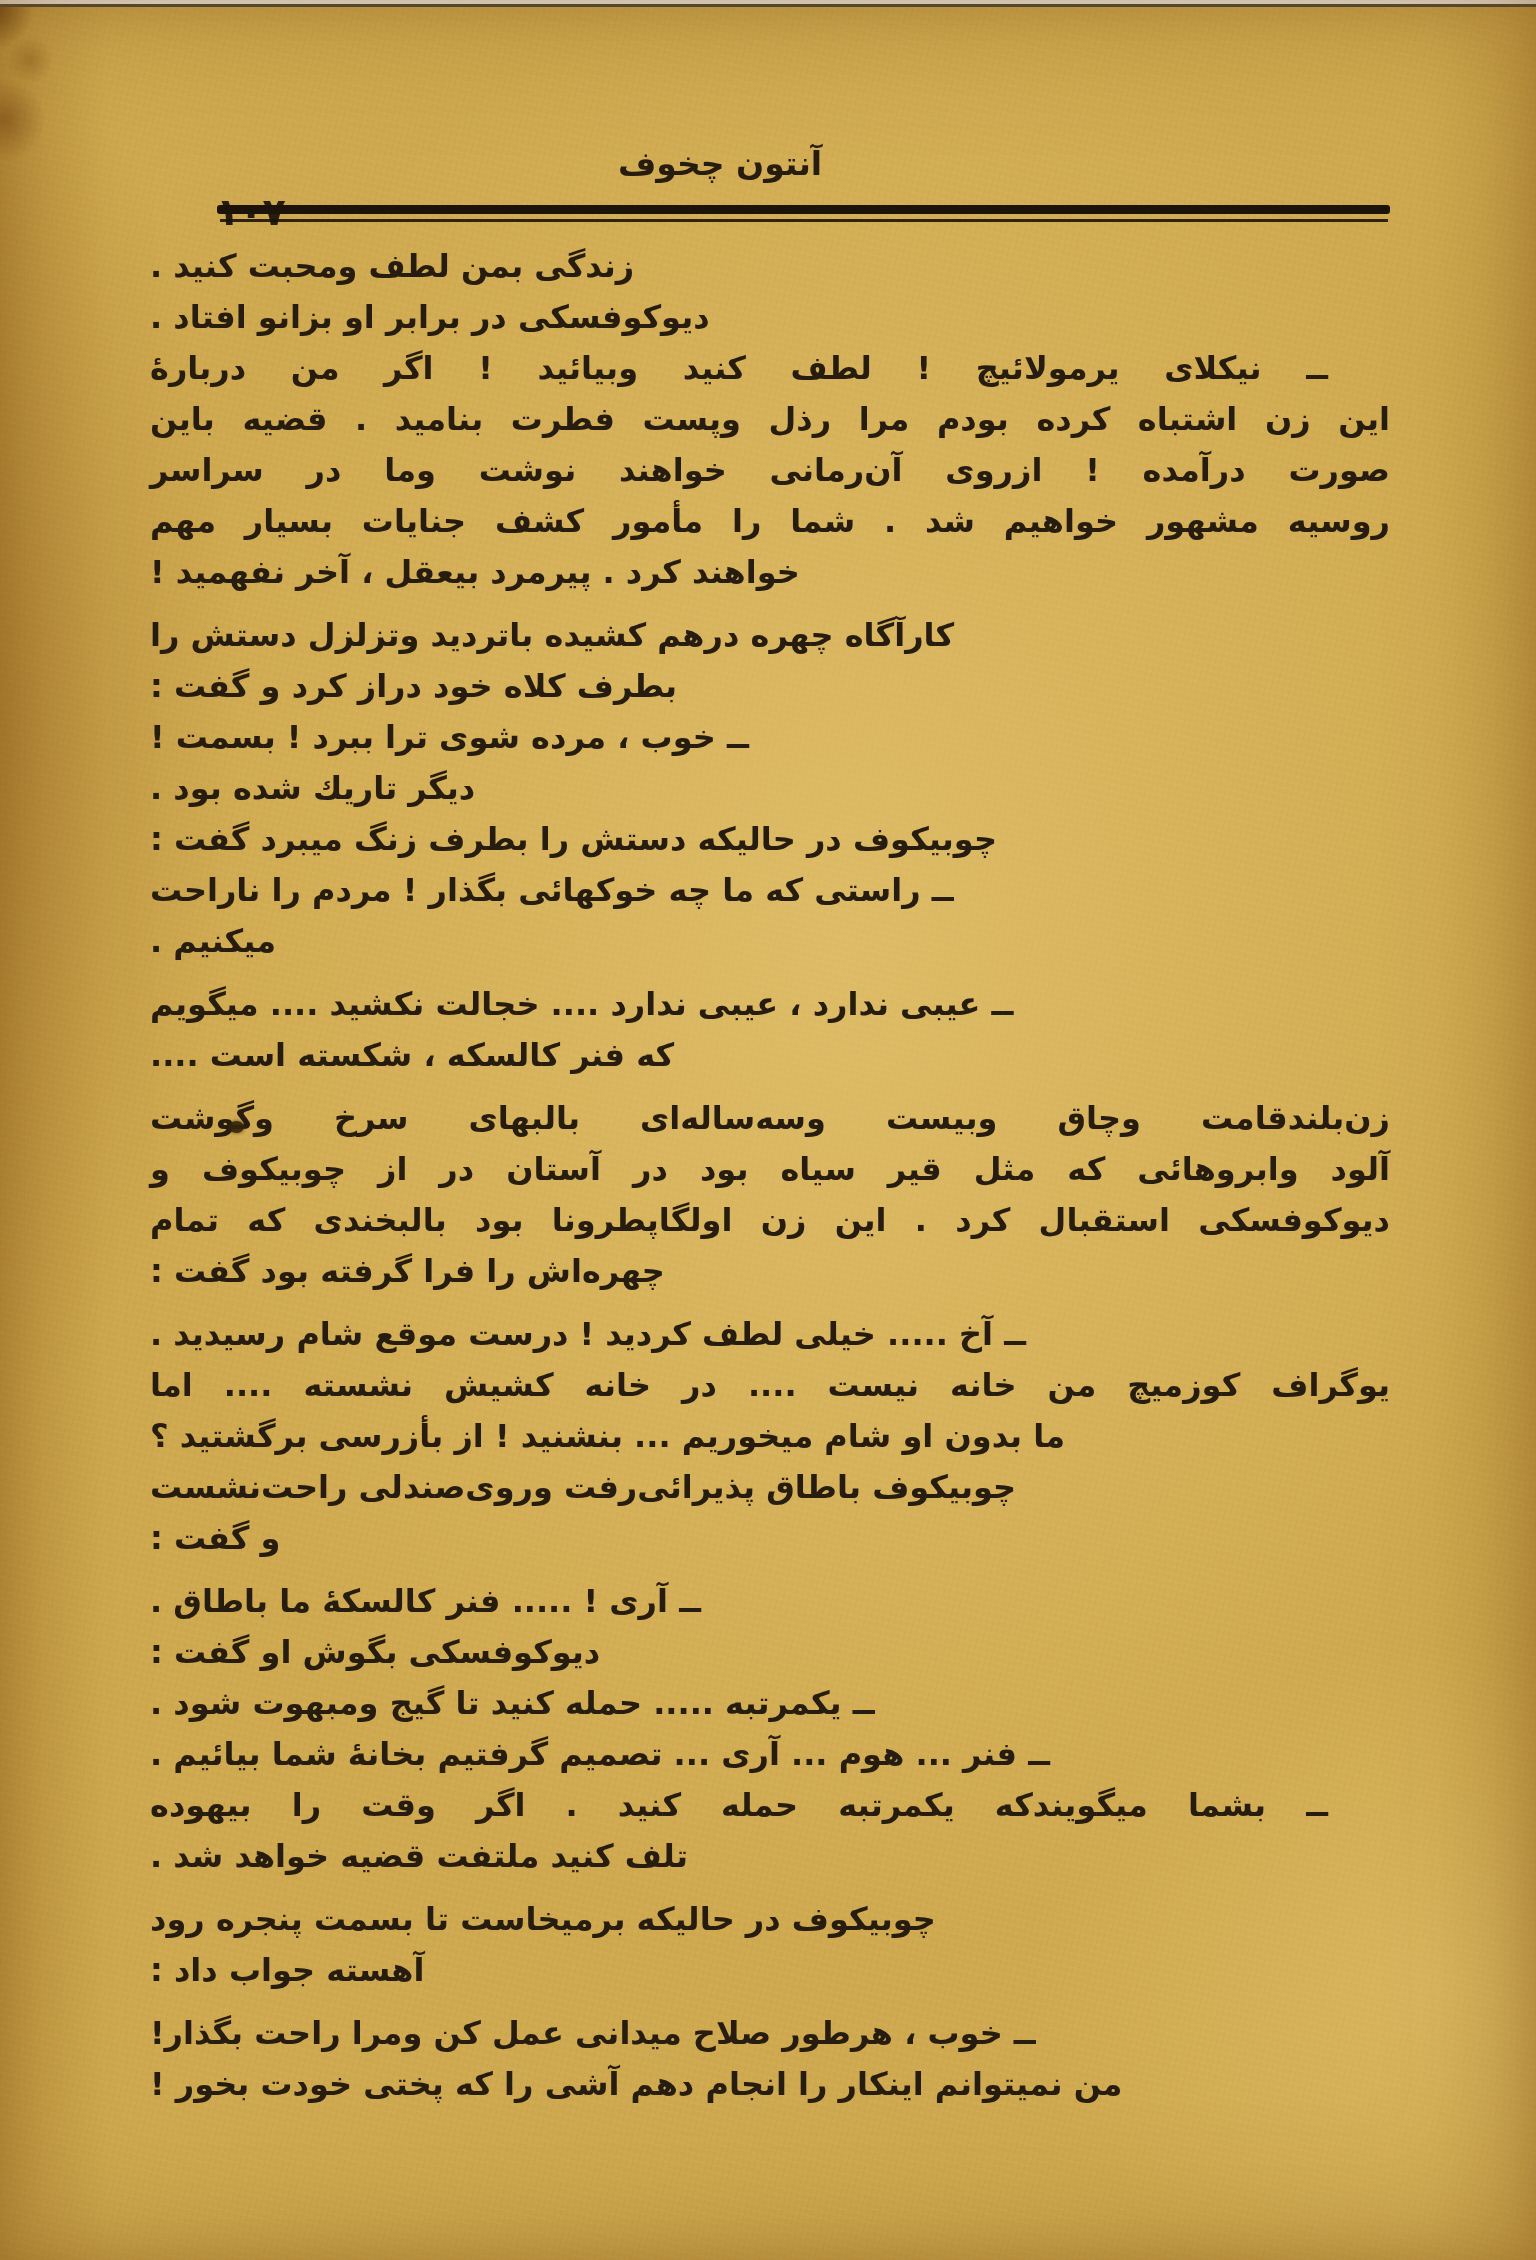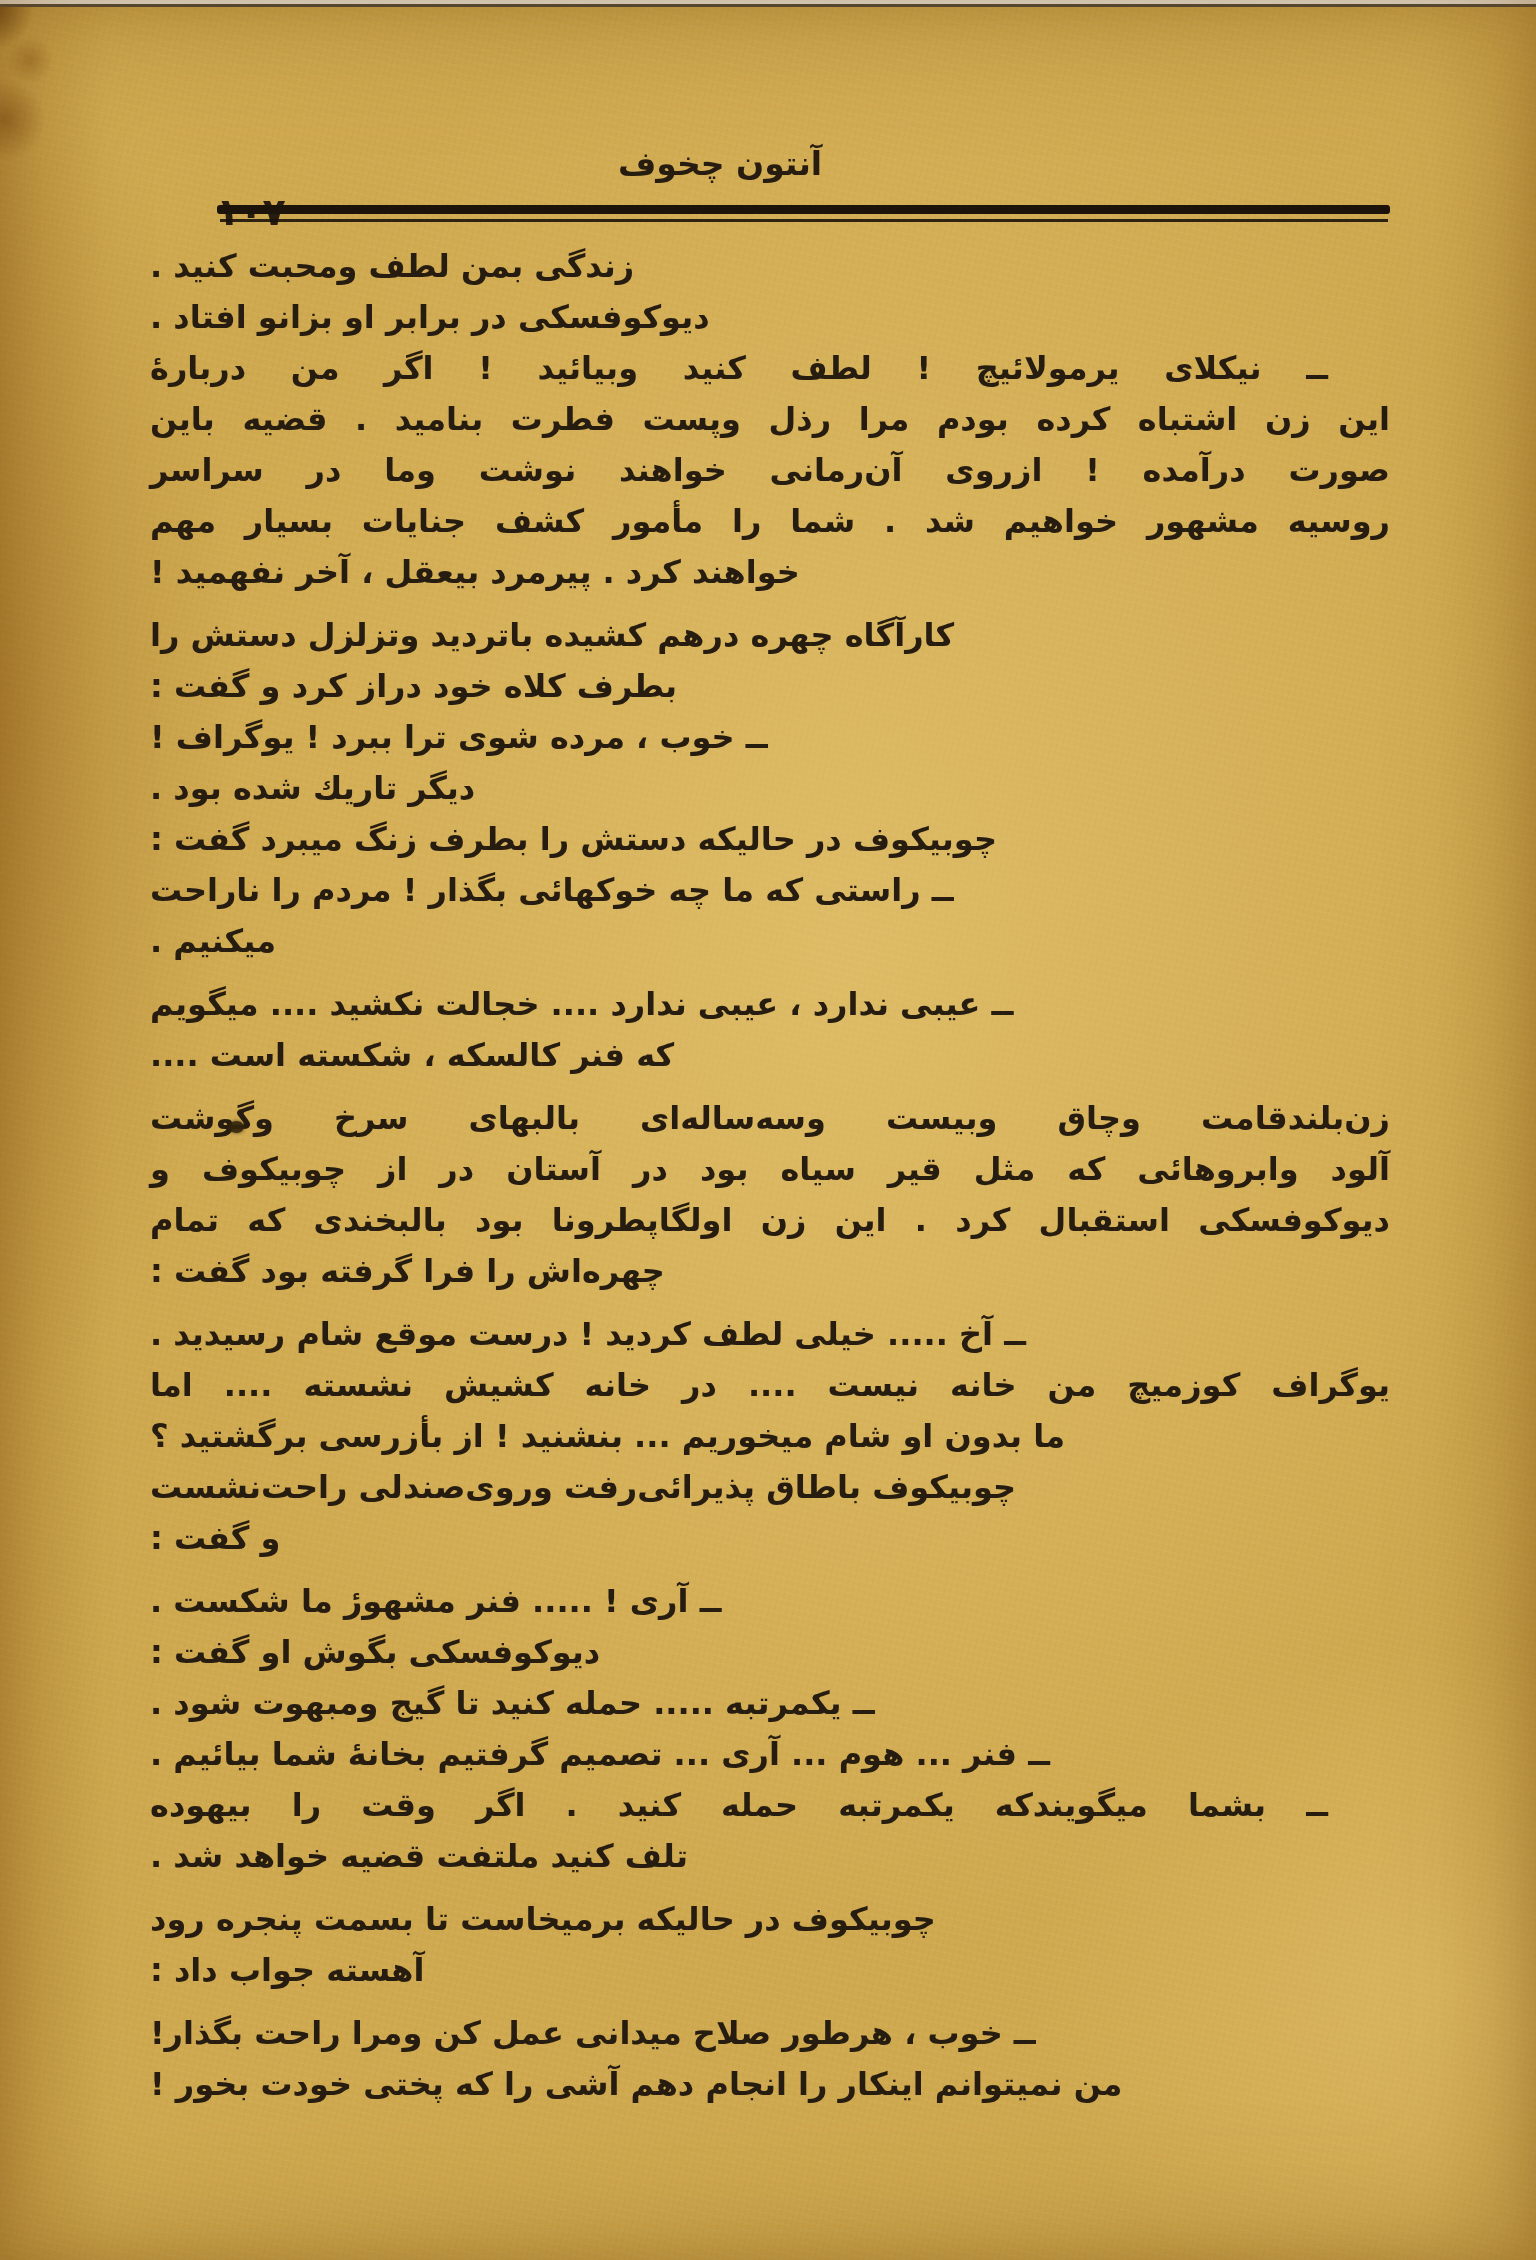--- a/index.html
+++ b/index.html
@@ -75,37 +75,37 @@
   <div class="body-text">
       <div class="line">زندگی بمن لطف ومحبت کنید .</div>
       <div class="line indent">دیوکوفسکی در برابر او بزانو افتاد .</div>
       <div class="line indent just">ــ نیکلای یرمولائیچ ! لطف کنید وبیائید ! اگر من دربارهٔ</div>
       <div class="line just">این زن اشتباه کرده بودم مرا رذل وپست فطرت بنامید . قضیه باین</div>
       <div class="line just">صورت درآمده ! ازروی آن‌رمانی خواهند نوشت وما در سراسر</div>
       <div class="line just">روسیه مشهور خواهیم شد . شما را مأمور کشف جنایات بسیار مهم</div>
       <div class="line">خواهند کرد . پیرمرد بیعقل ، آخر نفهمید !</div>
       <div class="line indent gap">کارآگاه چهره درهم کشیده باتردید وتزلزل دستش را</div>
       <div class="line">بطرف کلاه خود دراز کرد و گفت :</div>
-      <div class="line indent">ــ خوب ، مرده شوی ترا ببرد ! یوگراف !</div>
+      <div class="line indent">ــ خوب ، مرده شوی ترا ببرد ! بسمت !</div>
       <div class="line">دیگر تاریك شده بود .</div>
       <div class="line indent">چوبیکوف در حالیکه دستش را بطرف زنگ میبرد گفت :</div>
       <div class="line indent">ــ راستی که ما چه خوکهائی بگذار ! مردم را ناراحت</div>
       <div class="line">میکنیم .</div>
       <div class="line indent gap">ــ عیبی ندارد ، عیبی ندارد .... خجالت نکشید .... میگویم</div>
       <div class="line">که فنر کالسکه ، شکسته است ....</div>
       <div class="line gap just tight">زن‌بلندقامت وچاق وبیست وسه‌ساله‌ای بالبهای سرخ وگوشت</div>
       <div class="line just">آلود وابروهائی که مثل قیر سیاه بود در آستان در از چوبیکوف و</div>
       <div class="line just">دیوکوفسکی استقبال کرد . این زن اولگاپطرونا بود بالبخندی که تمام</div>
       <div class="line">چهره‌اش را فرا گرفته بود گفت :</div>
       <div class="line indent gap">ــ آخ ..... خیلی لطف کردید ! درست موقع شام رسیدید .</div>
       <div class="line just">یوگراف کوزمیچ من خانه نیست .... در خانه کشیش نشسته .... اما</div>
       <div class="line">ما بدون او شام میخوریم ... بنشنید ! از بأزرسی برگشتید ؟</div>
       <div class="line indent">چوبیکوف باطاق پذیرائی‌رفت وروی‌صندلی راحت‌نشست</div>
       <div class="line">و گفت :</div>
-      <div class="line indent gap">ــ آری ! ..... فنر مشهورٔ ما شکست .</div>
+      <div class="line indent gap">ــ آری ! ..... فنر کالسکهٔ ما باطاق .</div>
       <div class="line indent">دیوکوفسکی بگوش او گفت :</div>
       <div class="line indent">ــ یکمرتبه ..... حمله کنید تا گیج ومبهوت شود .</div>
       <div class="line indent">ــ فنر ... هوم ... آری ... تصمیم گرفتیم بخانهٔ شما بیائیم .</div>
       <div class="line indent just">ــ بشما میگویندکه یکمرتبه حمله کنید . اگر وقت را بیهوده</div>
       <div class="line">تلف کنید ملتفت قضیه خواهد شد .</div>
       <div class="line indent gap">چوبیکوف در حالیکه برمیخاست تا بسمت پنجره رود</div>
       <div class="line">آهسته جواب داد :</div>
       <div class="line indent gap">ــ خوب ، هرطور صلاح میدانی عمل کن ومرا راحت بگذار!</div>
       <div class="line">من نمیتوانم اینکار را انجام دهم آشی را که پختی خودت بخور !</div>
     </div>

